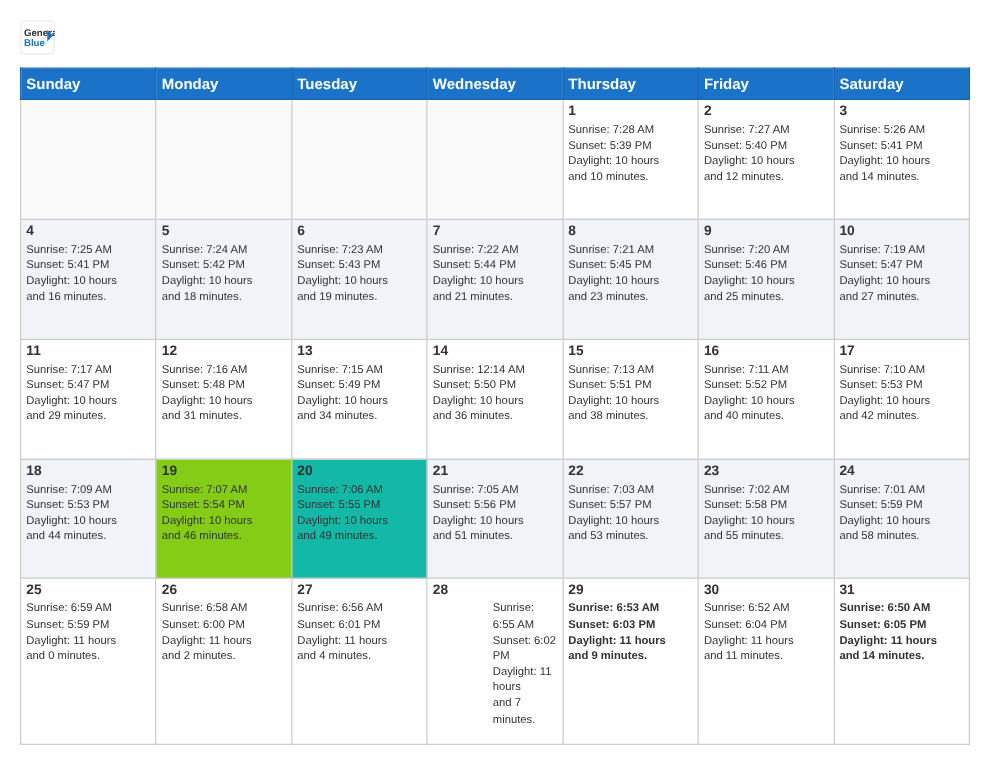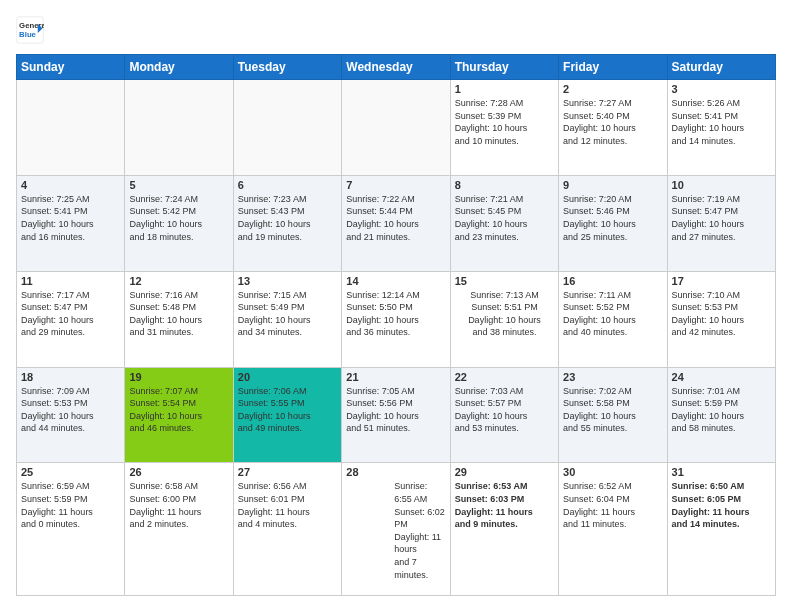--- a/index.html
+++ b/index.html
@@ -221,21 +221,21 @@
           </td>
           <td>
             <span class="day-num">14</span>
             <div class="day-info" style="white-space: pre-line;">Sunrise: 12:14 AM
 Sunset: 5:50 PM
 Daylight: 10 hours
 and 36 minutes.</div>
           </td>
           <td>
             <span class="day-num">15</span>
-            <div class="day-info" style="white-space: pre-line; text-align: center;">Sunrise: 7:13 AM
+            <div class="day-info" style="white-space: pre-line;">Sunrise: 7:13 AM
 Sunset: 5:51 PM
 Daylight: 10 hours
 and 38 minutes.</div>
           </td>
           <td>
             <span class="day-num">16</span>
             <div class="day-info" style="white-space: pre-line;">Sunrise: 7:11 AM
 Sunset: 5:52 PM
 Daylight: 10 hours
 and 40 minutes.</div>

